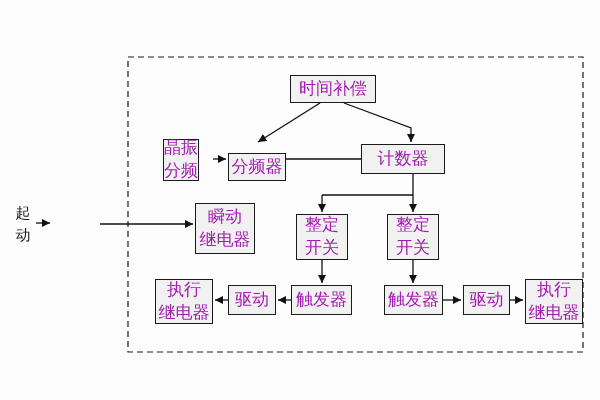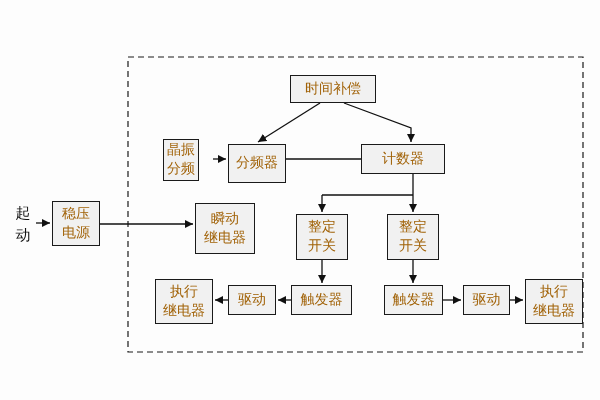--- a/index.html
+++ b/index.html
@@ -9,27 +9,26 @@
     background:#fdfdfd;
     font-family:"Liberation Sans","DejaVu Sans",sans-serif;
     overflow:hidden;
   }
   #wires{position:absolute;left:0;top:0;width:600px;height:400px;pointer-events:none;}
   .node{
     position:absolute;
     display:flex;align-items:center;justify-content:center;
     border:1px solid #1a1a1a;
     background:#f1f1f1;
-    color:#a16207;
-    font-size:14px;
+    color:#a21caf;
+    font-size:17px;
     line-height:1.35;
     text-align:center;
     white-space:pre-line;
     box-sizing:border-box;
-    font-family:Liberation Mono, monospace;
   }
   .plain{
     position:absolute;
     display:flex;align-items:center;justify-content:center;
     color:#111;
     font-size:15px;
     line-height:1.5;
     text-align:center;
     white-space:pre-line;
   }
@@ -75,26 +74,24 @@
   </svg>
 
   <div class="plain" style="left:8px;top:200px;width:30px;height:48px">起
 动</div>
 
   <div class="node" style="left:290px;top:75px;width:86px;height:28px">时间补偿</div>
 
   <div class="node" style="left:163px;top:139px;width:36px;height:42px">晶振
 分频</div>
 
-  <div class="node" style="left:228px;top:144px;width:58px;height:39px">分频器</div>
+  <div class="node" style="left:228px;top:153px;width:58px;height:28px">分频器</div>
 
   <div class="node" style="left:361px;top:144px;width:84px;height:30px">计数器</div>
 
-  <div class="node" style="left:52px;top:201px;width:48px;height:45px">稳压
-电源</div>
 
   <div class="node" style="left:195px;top:203px;width:60px;height:51px">瞬动
 继电器</div>
 
   <div class="node" style="left:296px;top:214px;width:52px;height:46px">整定
 开关</div>
 
   <div class="node" style="left:387px;top:214px;width:52px;height:46px">整定
 开关</div>
 

